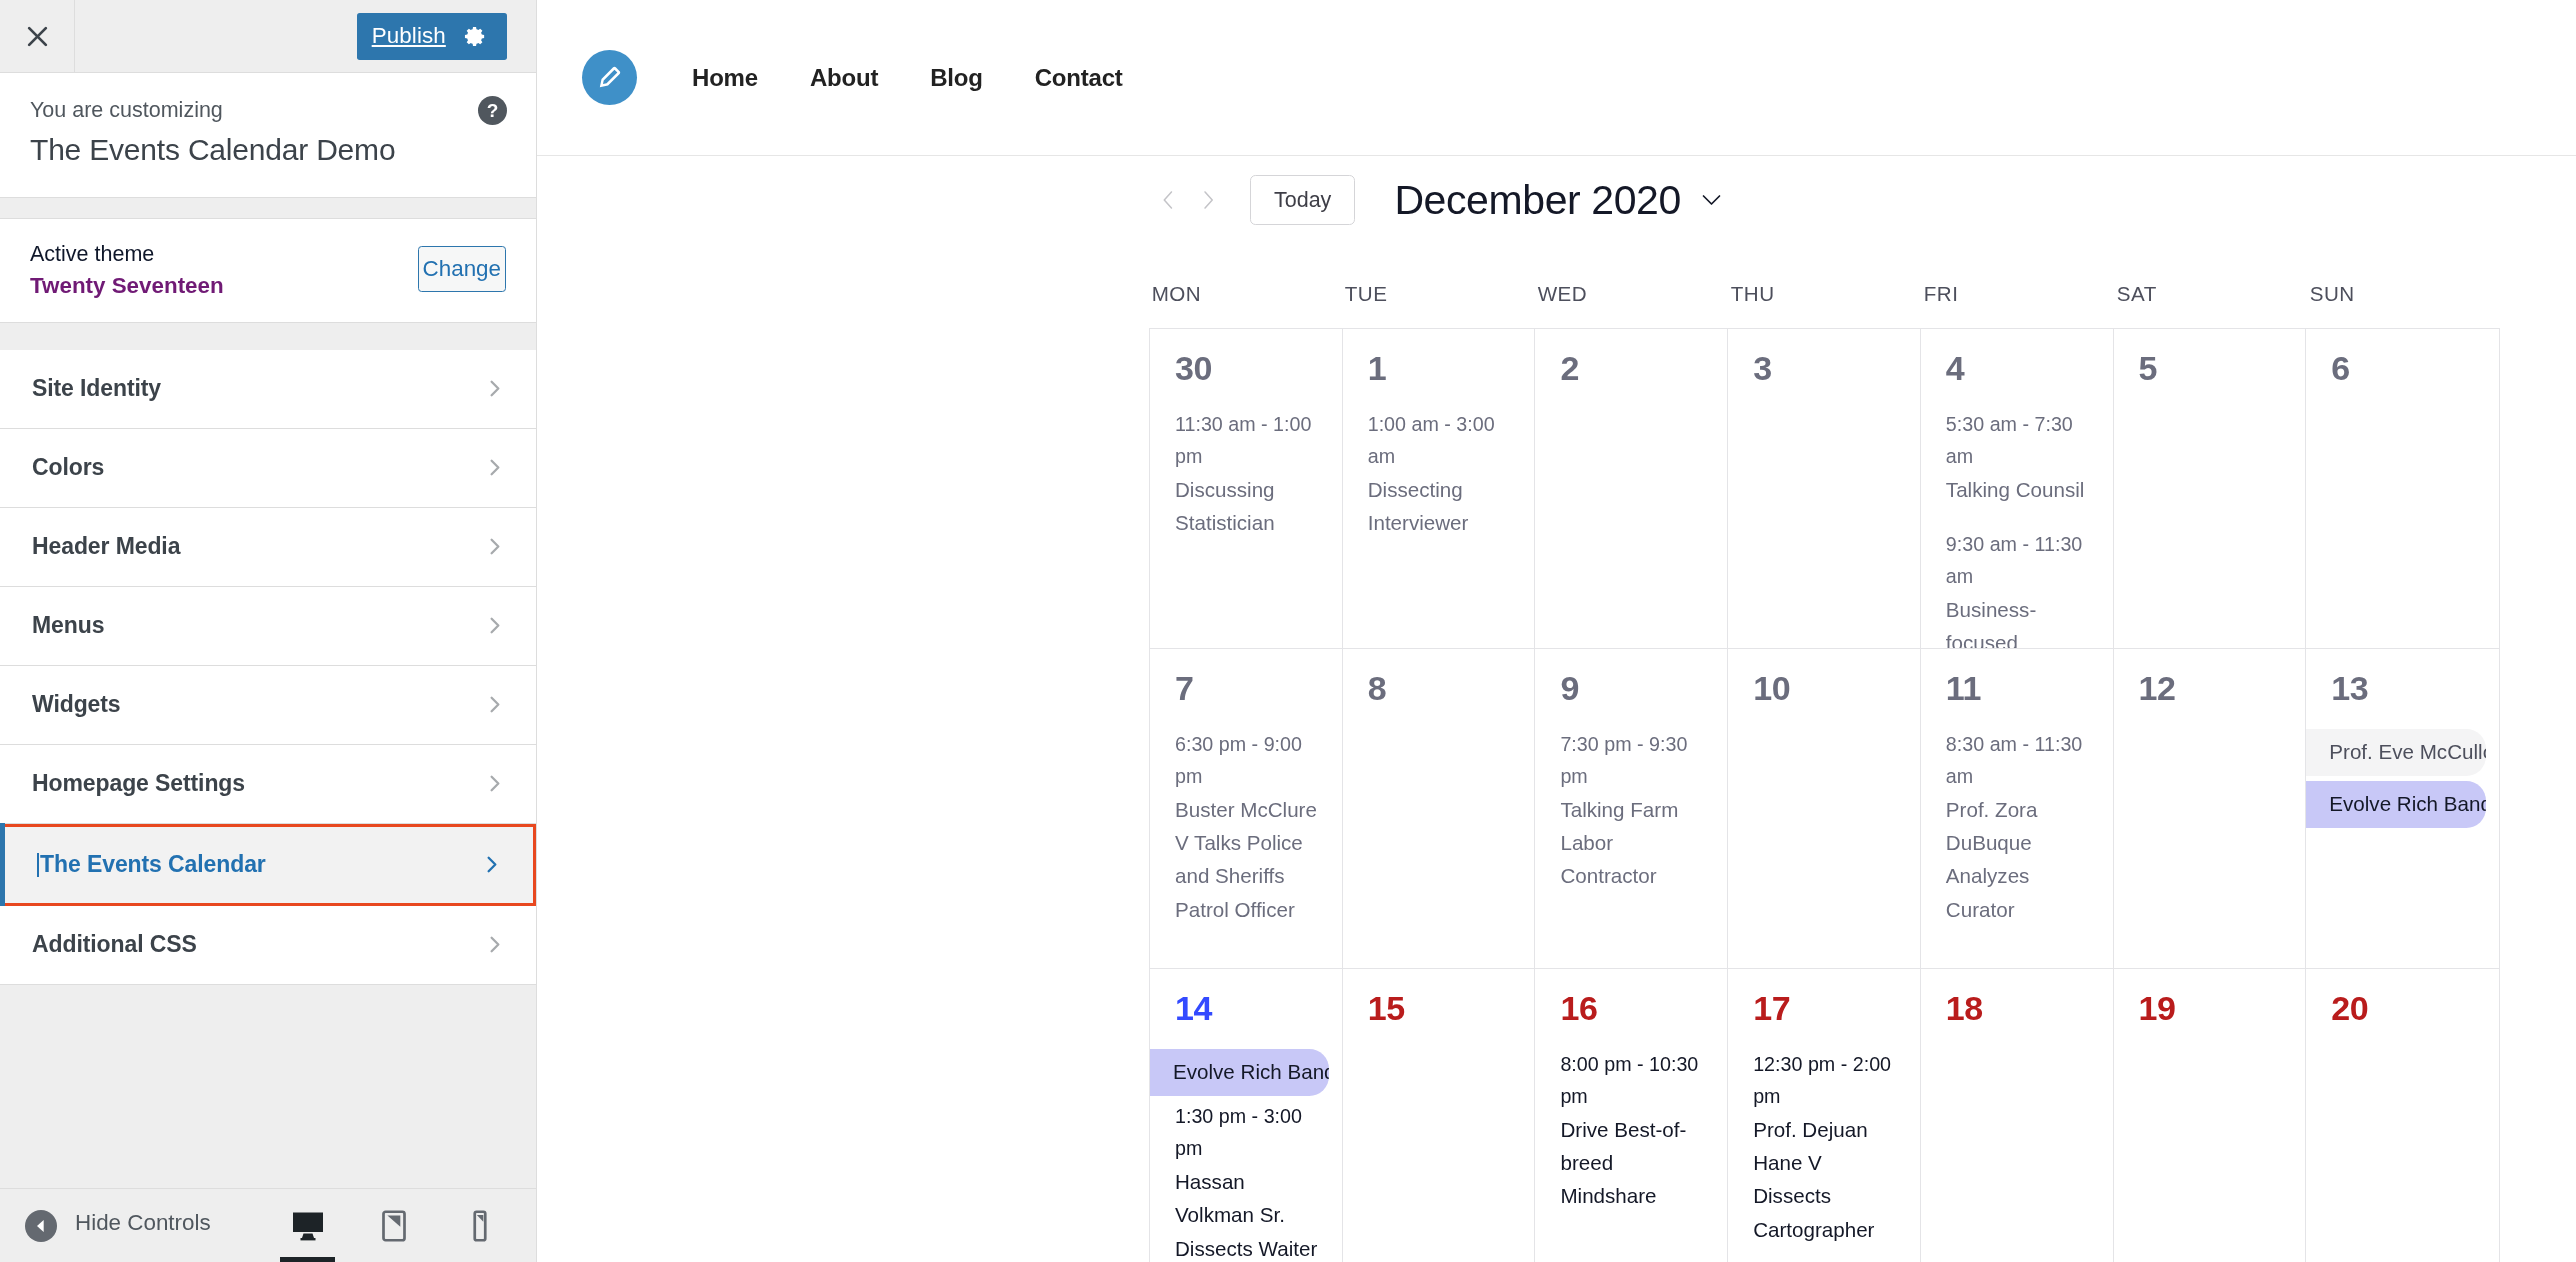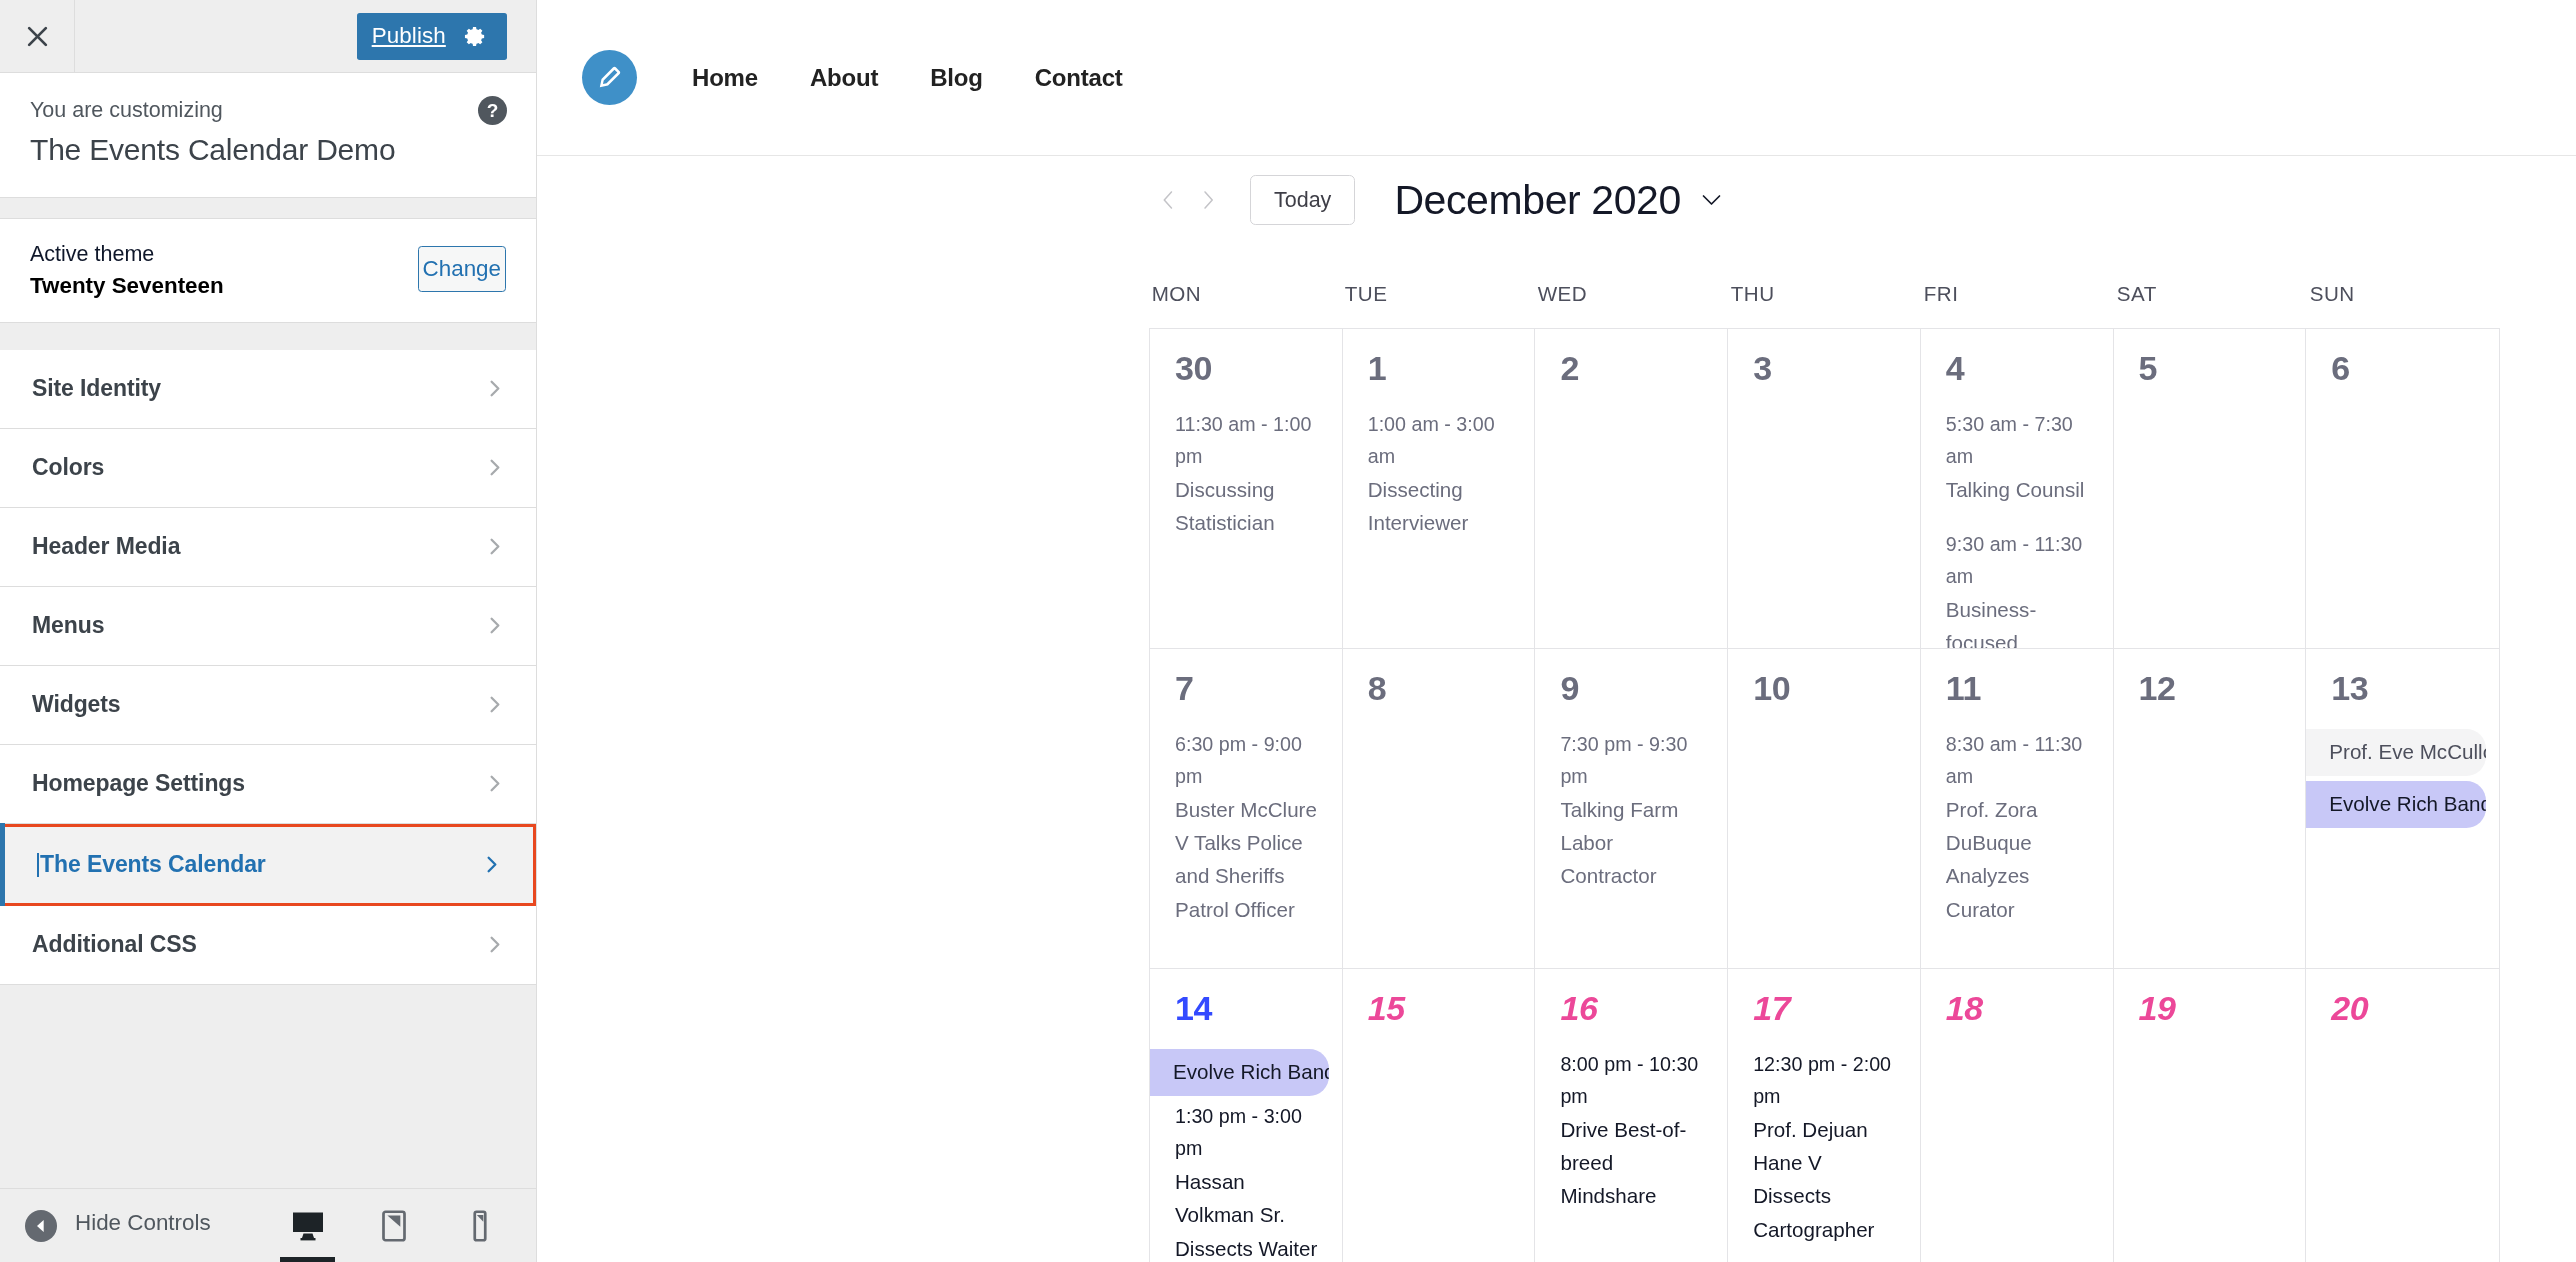--- a/index.html
+++ b/index.html
@@ -62,21 +62,21 @@
   }
 
   .cz-gap { height: 19.7px; background: #eeeeee; flex: 0 0 19.7px; }
 
   .cz-theme {
     background: #ffffff; border-top: 0.9px solid #dddddd; border-bottom: 0.9px solid #dddddd;
     padding: 19.7px 30px 23px 30px; display: flex; align-items: center;
   }
   .cz-theme-texts { flex: 1; }
   .cz-theme-label { font-size: 21.5px; color: #0f172a; line-height: 1.45; }
-  .cz-theme-name { font-size: 22.4px; color: #000000; font-weight: 700; margin-top: 2.7px; }
+  .cz-theme-name { font-size: 22.4px; color: #701a75; font-weight: 700; margin-top: 2.7px; }
   .cz-change-btn {
     border: 0.9px solid #2d76ad; color: #2271b1; background: #f6f7f7;
     border-radius: 3.6px; font-size: 22.4px; padding: 9px 4px; cursor: pointer;
     font-family: inherit;
   }
 
   .cz-section-gap { height: 27px; background: #eeeeee; flex: 0 0 27px; }
 
   .cz-panels { background: #fff; }
   .cz-panel {
@@ -193,21 +193,21 @@
   .cal-cell {
     border-right: 0.9px solid #e4e4e7; padding: 21.5px 0 0 0; overflow: hidden;
     position: relative;
   }
   .cal-cell:last-child { border-right: none; }
   .cal-daynum {
     font-size: 34px; font-weight: 700; letter-spacing: -0.4px;
     padding: 0 0 0 25px; line-height: 1.1;
   }
   .past .cal-daynum { color: #6b6d7d; }
-  .future .cal-daynum { color: #ec4899; font-style: italic; }
+  .future .cal-daynum { color: #b91c1c; }
   .today .cal-daynum { color: #334aff; }
 
   .cal-events { margin-top: 21.5px; }
   .ev { padding: 0 23px 0 25px; margin-bottom: 23px; }
   .ev-time { font-size: 19.7px; line-height: 1.62; }
   .ev-title { font-size: 20.6px; line-height: 1.62; }
   .past .ev-time, .past .ev-title { color: #6b6d7d; }
   .future .ev-time, .future .ev-title { color: #141827; }
   .today .ev-time, .today .ev-title { color: #141827; }
 

